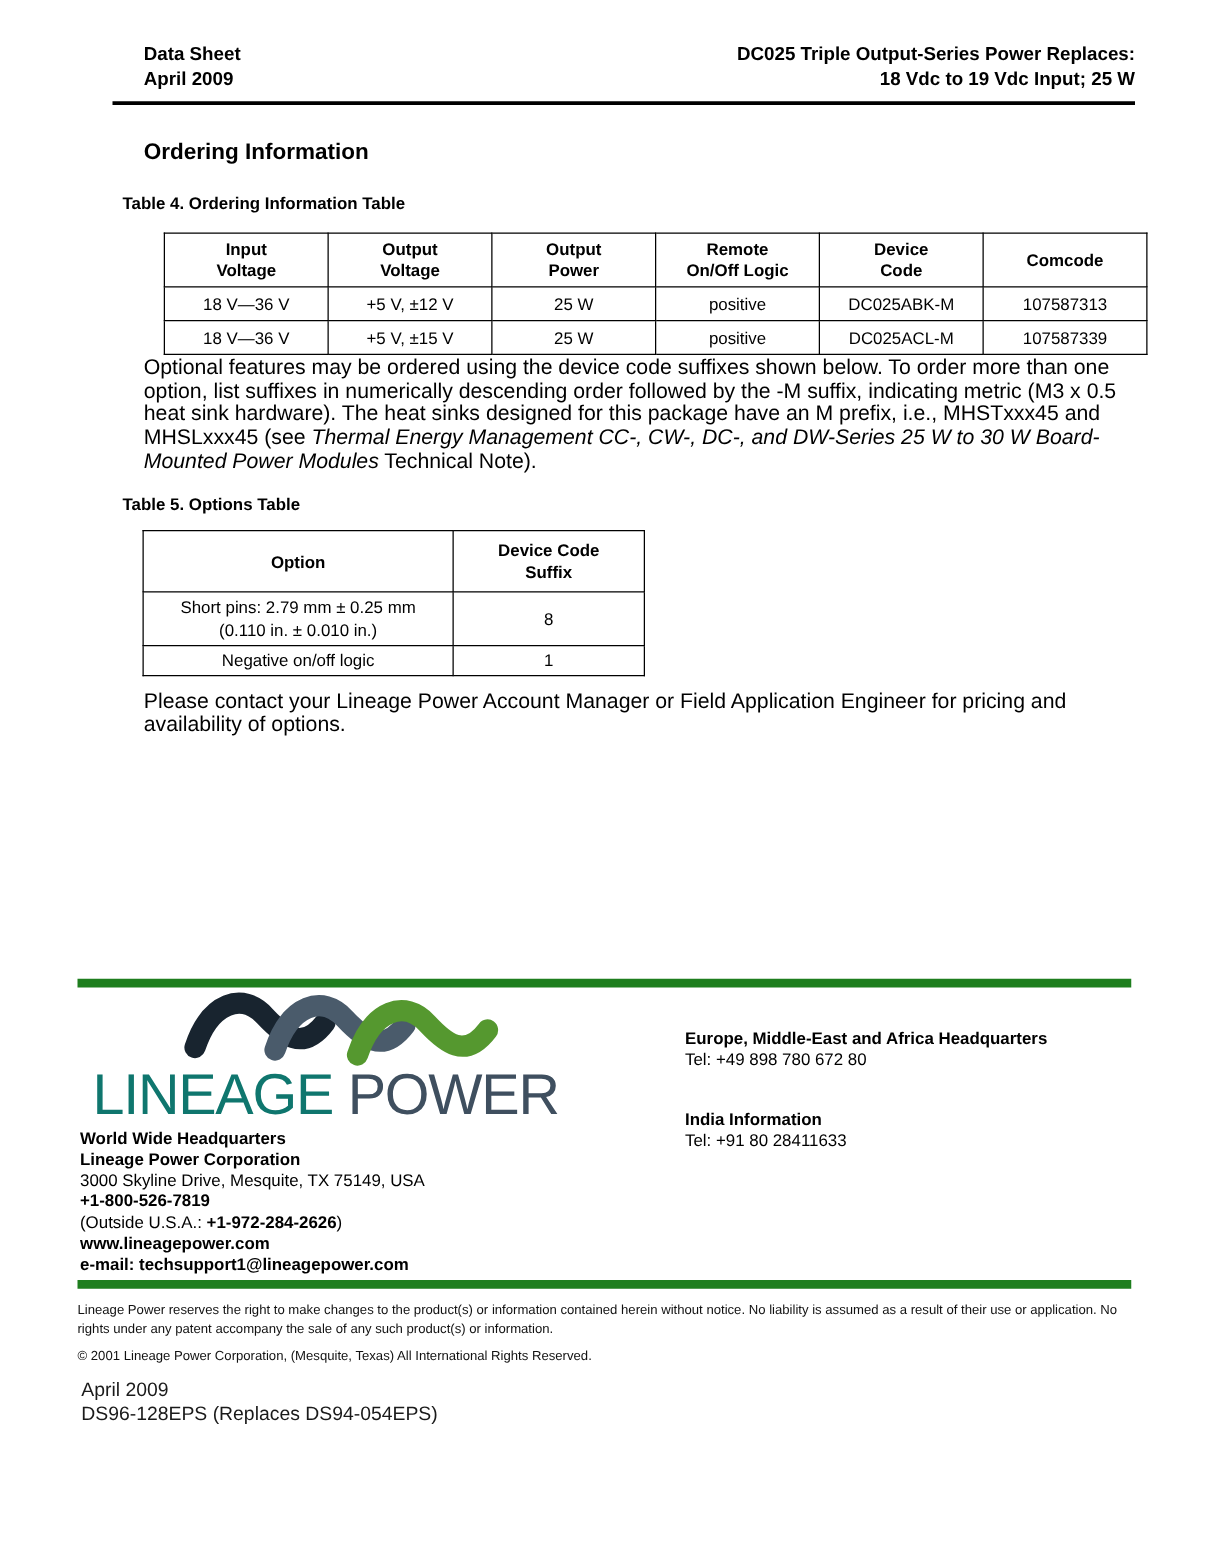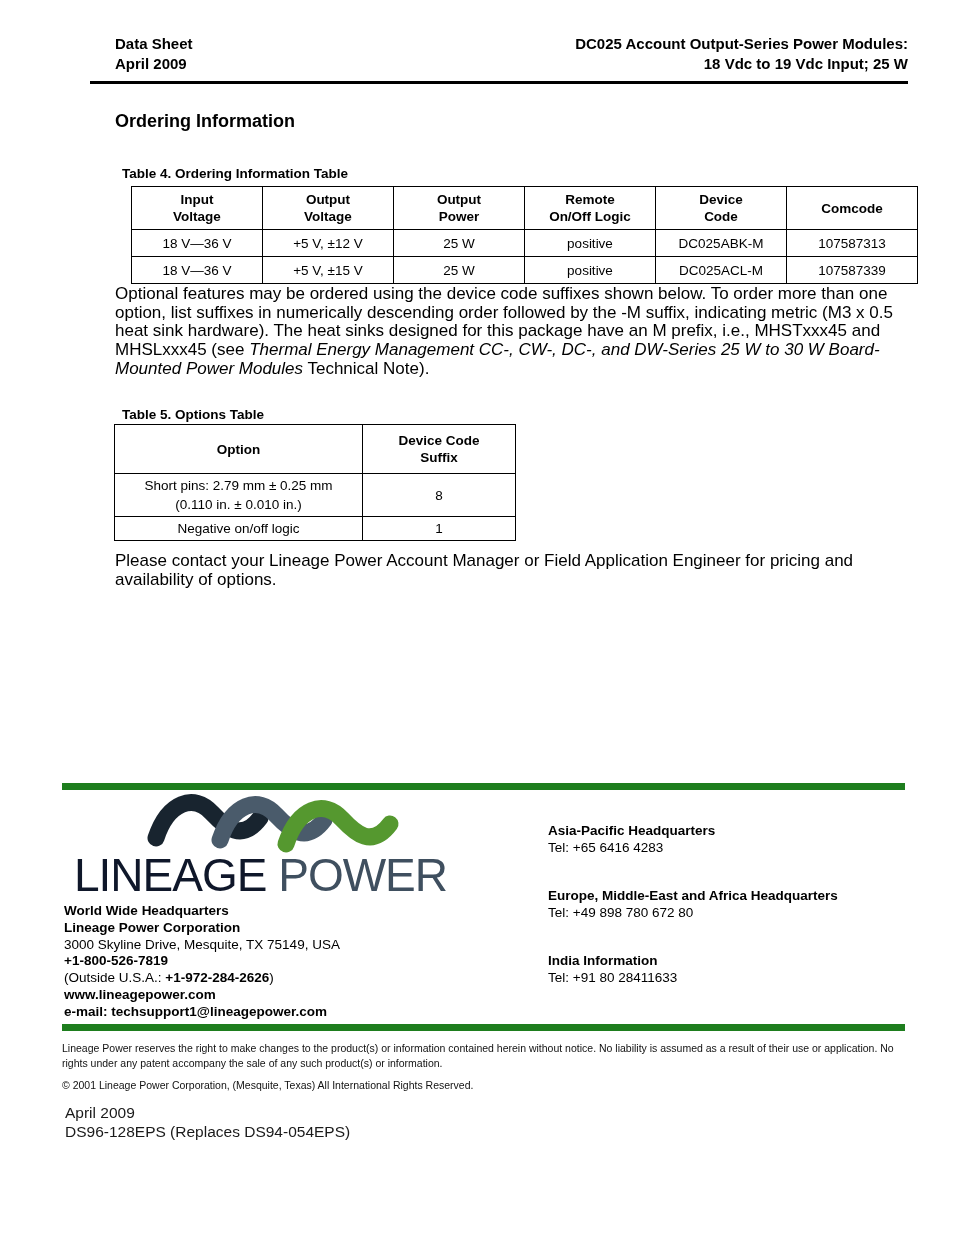--- a/index.html
+++ b/index.html
@@ -11,21 +11,21 @@
     color:#000;
     margin:0 auto;
     overflow:hidden;
   }
   
   .hdr-left{position:absolute;left:115px;top:34px;font-size:15px;font-weight:bold;line-height:20px;}
   .hdr-right{position:absolute;right:64px;top:34px;font-size:15px;font-weight:bold;line-height:20px;text-align:right;}
   .hdr-rule{position:absolute;left:90px;right:64px;top:81px;height:3px;background:#000;}
   
   .sec-title{position:absolute;left:115px;top:111px;font-size:18px;font-weight:bold;}
-  .tbl-caption{position:absolute;left:122px;font-size:13.5px;font-weight:bold;margin-top:11px;}
+  .tbl-caption{position:absolute;left:98px;font-size:13.5px;font-weight:bold;}
   .cap4{top:155px;}
   .cap5{top:396px;}
   table{border-collapse:collapse;font-size:13.5px;}
   td,th{border:1px solid #000;text-align:center;vertical-align:middle;padding:2px 4px;}
   th{font-weight:bold;white-space:pre-line;line-height:17px;padding:4px 4px;}
   .t4{position:absolute;left:131px;top:186px;width:787px;table-layout:fixed;}
   .t4 td{height:22px;}
   .t5{position:absolute;left:114px;top:424px;width:383px;table-layout:fixed;}
   .t5 .c-opt{width:239px;}
   .t5 .c-suf{width:144px;}
@@ -35,21 +35,21 @@
   .para{position:absolute;left:115px;width:792px;font-size:17px;line-height:18.7px;text-align:left;}
   .p1{top:285px;}
   .p2{top:552px;}
   .italic{font-style:italic;}
   
   .green-bar{position:absolute;left:62px;width:843px;height:7px;background:#1e7e1e;}
   .bar1{top:783px;}
   .bar2{top:1024px;}
   .logo-waves{position:absolute;left:138px;top:788px;}
   .logo-text{position:absolute;left:74px;top:848px;font-size:46px;letter-spacing:-1px;white-space:nowrap;}
-  .logo-text .w1{color:#0f172a;}
+  .logo-text .w1{color:#0f766e;}
   .logo-text .w2{color:#3f4f5f;}
   .hq-left{position:absolute;left:64px;top:903px;font-size:13.5px;line-height:16.8px;}
   .hq-left .b{font-weight:bold;}
   .hq-right{position:absolute;left:548px;top:823px;font-size:13.5px;line-height:16.5px;}
   .hq-right .blk{margin-bottom:32px;}
   .hq-right .blk+.blk{margin-top:32px;}
   .hq-title{font-weight:bold;}
   .legal{position:absolute;left:62px;width:845px;font-size:10.5px;line-height:15px;color:#111;}
   .legal1{top:1041px;}
   .legal2{top:1078px;}
@@ -58,21 +58,21 @@
 </head>
 <body>
 
 <div class="page">
 
   <div class="hdr-left">
     <div>Data Sheet</div>
     <div>April 2009</div>
   </div>
   <div class="hdr-right">
-    <div>DC025 Account Output-Series Power Modules:</div>
+    <div>DC025 Triple Output-Series Power Replaces:</div>
     <div>18 Vdc to 19 Vdc Input; 25 W</div>
   </div>
   <div class="hdr-rule"></div>
 
   <div class="sec-title">Ordering Information</div>
 
   <div class="tbl-caption cap4">Table 4. Ordering Information Table</div>
   <table class="t4">
     <thead>
       <tr>
@@ -152,24 +152,20 @@
     <div class="b">Lineage Power Corporation</div>
     <div>3000 Skyline Drive, Mesquite, TX 75149, USA</div>
     <div class="b">+1-800-526-7819</div>
     <div><span>(Outside U.S.A.: </span><span class="b">+1-972-284-2626</span><span>)</span></div>
     <div class="b">www.lineagepower.com</div>
     <div class="b">e-mail: techsupport1@lineagepower.com</div>
   </div>
 
   <div class="hq-right">
     <div class="blk">
-      <div class="hq-title">Asia-Pacific Headquarters</div>
-      <div>Tel: +65 6416 4283</div>
-    </div>
-    <div class="blk">
       <div class="hq-title">Europe, Middle-East and Africa Headquarters</div>
       <div>Tel: +49 898 780 672 80</div>
     </div>
     <div class="blk">
       <div class="hq-title">India Information</div>
       <div>Tel: +91 80 28411633</div>
     </div>
   </div>
 
   <div class="green-bar bar2"></div>

